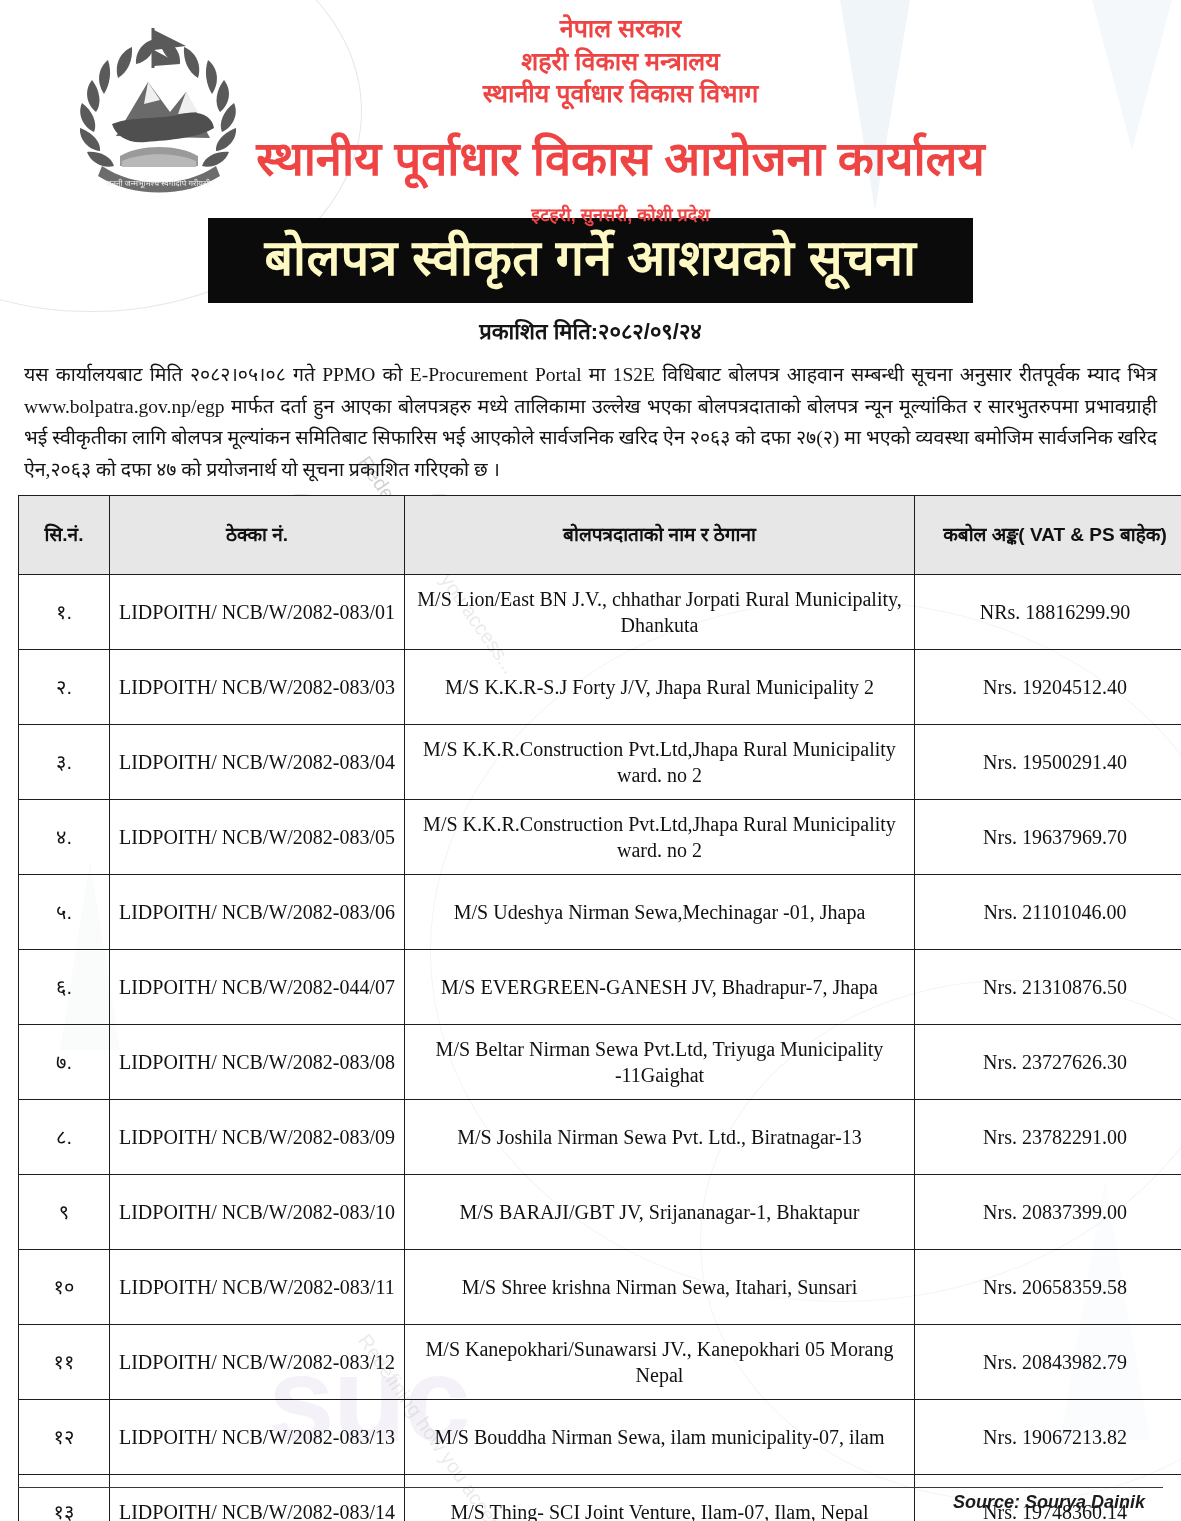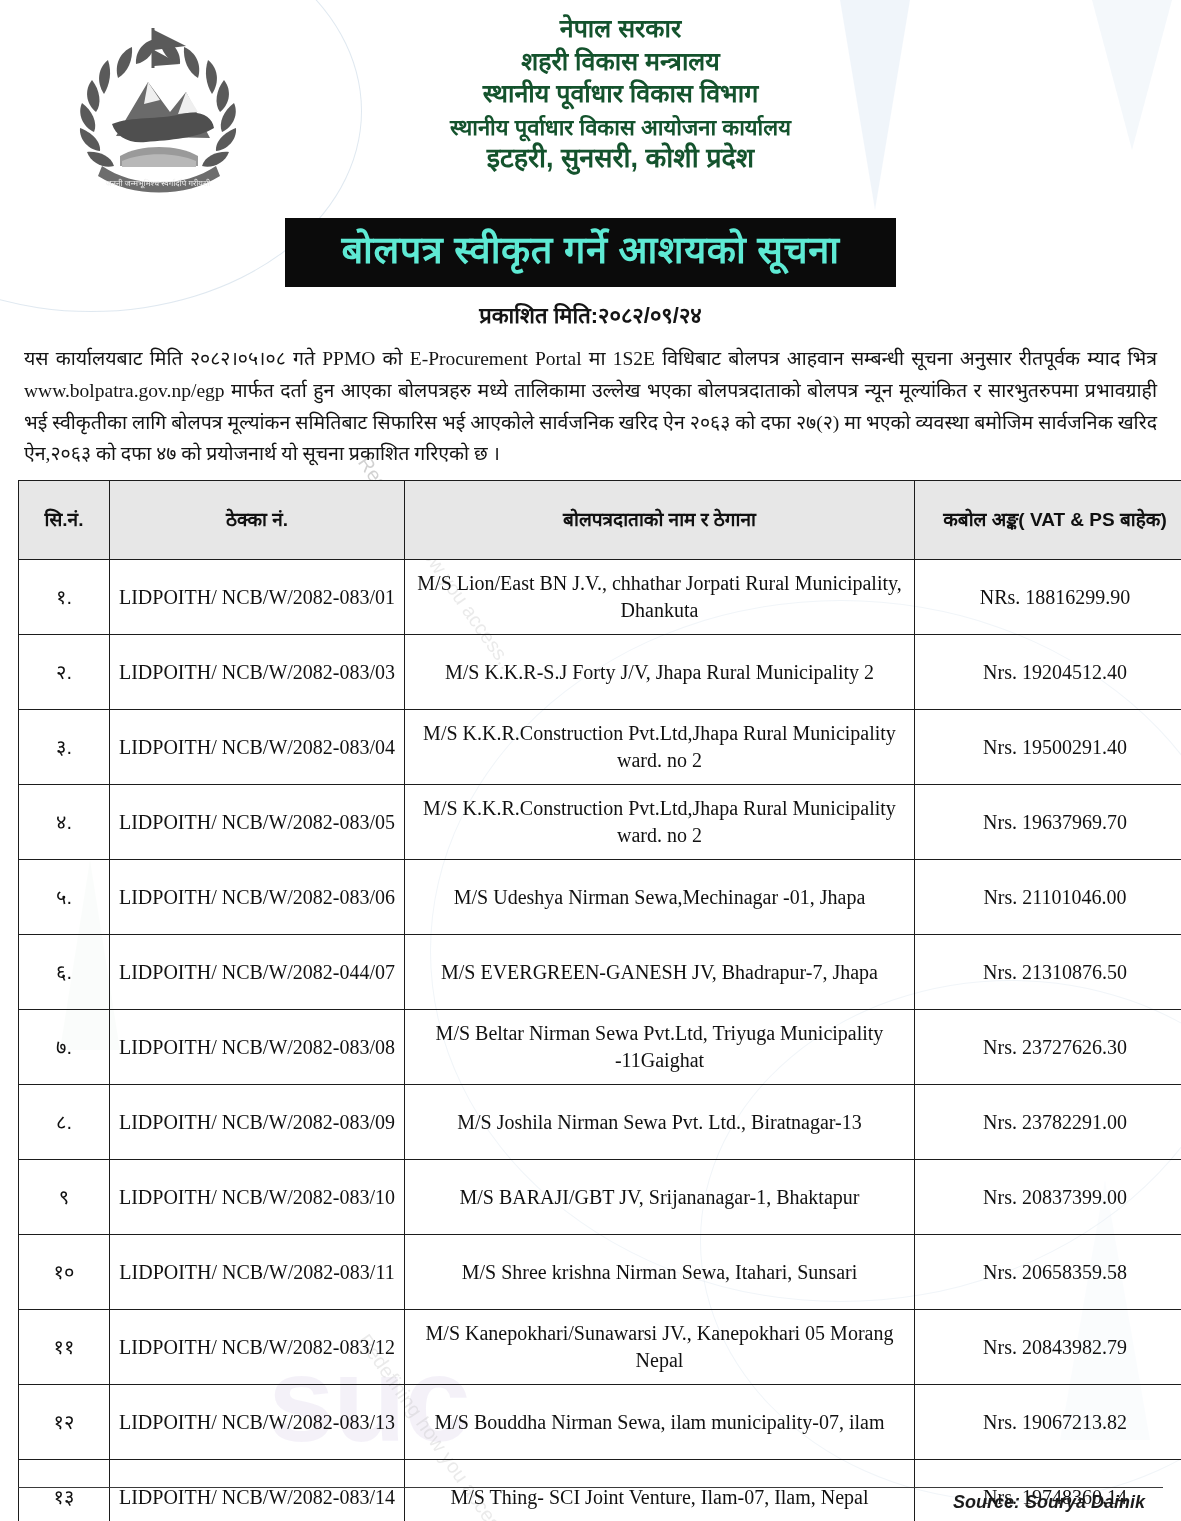--- a/index.html
+++ b/index.html
@@ -88,41 +88,41 @@
     width: 168px;
     height: 175px;
   }
   .lh-text {
     text-align: center;
     padding-left: 60px;
   }
   .lh-line {
     font-family: "Liberation Sans", sans-serif;
     font-weight: 700;
-    color: #14532d;
+    color: #ef4444;
     line-height: 1.30;
   }
   .lh-1 { font-size: 25px; }
   .lh-2 { font-size: 25px; }
   .lh-3 { font-size: 25px; }
-  .lh-4 { font-size: 22px; margin-top: 4px; line-height: 1.25; }
-  .lh-5 { font-size: 27px; margin-top: 0; }
+  .lh-4 { font-size: 47px; margin-top: 20px; line-height: 1.25; }
+  .lh-5 { font-size: 18px; margin-top: 16px; }
 
   
   .banner-wrap {
     text-align: center;
     margin-top: 6px;
   }
   .banner {
     display: inline-block;
     background: #0b0b0b;
-    color: #5eead4;
-    font-family: "Liberation Sans", sans-serif;
-    font-weight: 700;
-    font-size: 38px;
+    color: #fef9c3;
+    font-family: "Liberation Sans", sans-serif;
+    font-weight: 700;
+    font-size: 50px;
     line-height: 1.30;
     padding: 8px 56px 12px 56px;
     letter-spacing: 0.5px;
   }
   .pub-date {
     text-align: center;
     font-family: "Liberation Sans", sans-serif;
     font-weight: 700;
     font-size: 22px;
     margin-top: 12px;

